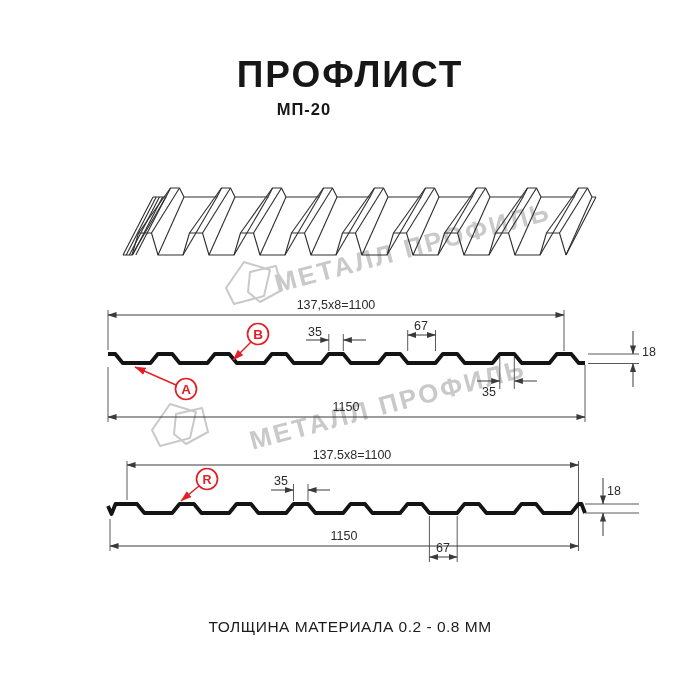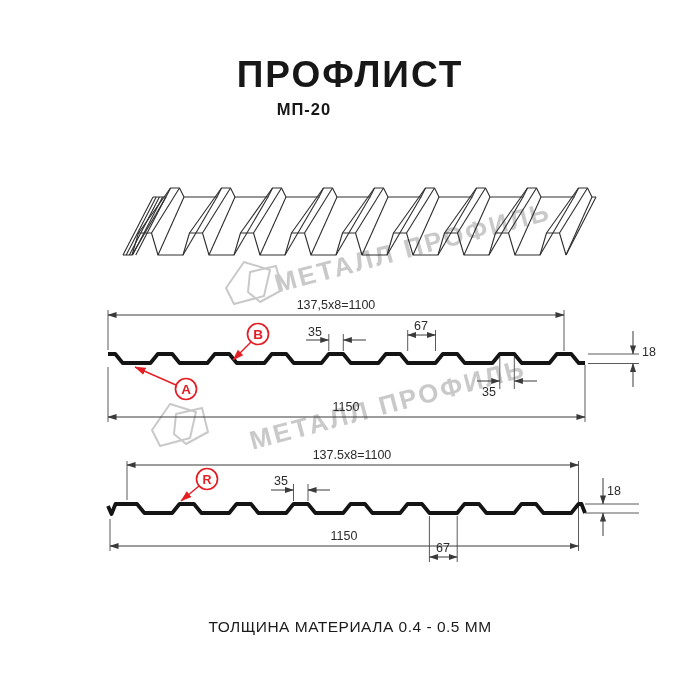--- a/index.html
+++ b/index.html
@@ -179,14 +179,14 @@
       <text class="dtxt start" x="607" y="495">18</text>
 
       <path id="p2" class="prof" d="M108 506 L111.5 514 L115.5 504 L137 504 L144.4 513 L172.2 513 L179.5 504 L194 504 L201.4 513 L229.2 513 L236.5 504 L251 504 L258.4 513 L286.2 513 L293.5 504 L308 504 L315.4 513 L343.2 513 L350.5 504 L365 504 L372.4 513 L400.2 513 L407.5 504 L422 504 L429.4 513 L457.2 513 L464.5 504 L479 504 L486.4 513 L514.2 513 L521.5 504 L536 504 L543.4 513 L571.2 513 L578.5 504 L581.5 504 L585 513"></path>
 
       <line class="leader" x1="199" y1="486" x2="181" y2="501" marker-end="url(#arrRed)"></line>
       <circle class="lblc" cx="207" cy="479" r="10.5"></circle>
       <text class="lblt" x="207" y="484" style="font-size:12.5px">R</text>
     </g>
   </svg>
 
-  <div class="footer">ТОЛЩИНА МАТЕРИАЛА 0.4 - 0.5 ММ</div>
+  <div class="footer">ТОЛЩИНА МАТЕРИАЛА 0.2 - 0.8 ММ</div>
 </div>
 
 </body></html>

